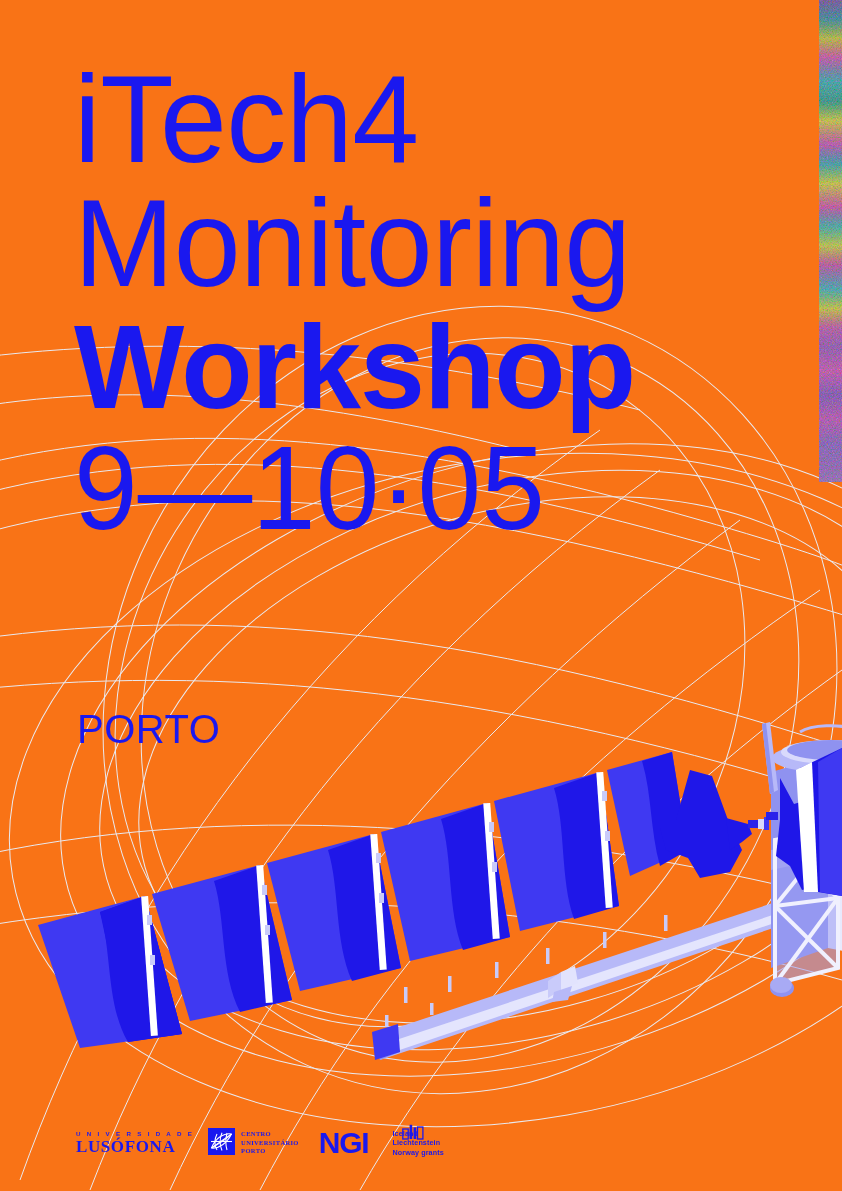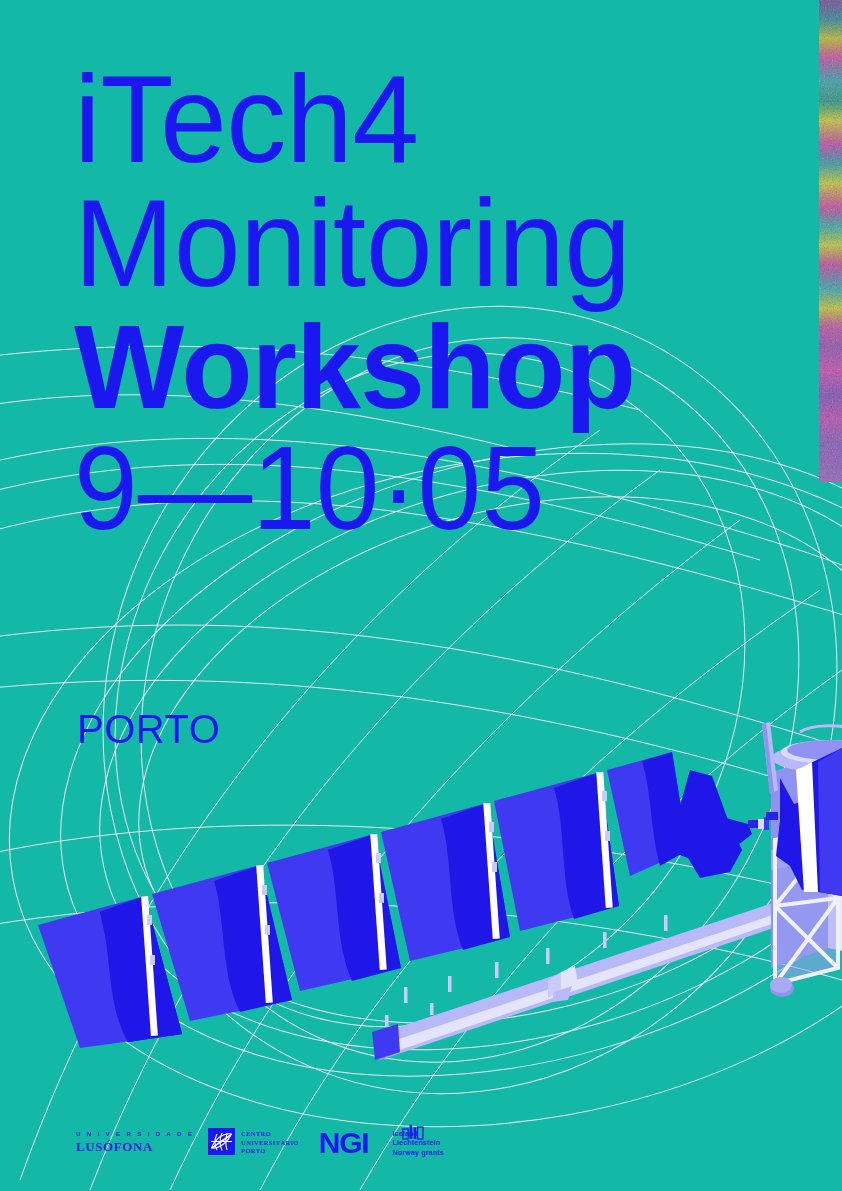--- a/index.html
+++ b/index.html
@@ -7,21 +7,21 @@
     padding: 0;
     background: #ffffff;
   }
   body {
     font-family: "Liberation Sans", sans-serif;
   }
   #poster {
     position: relative;
     width: 842px;
     height: 1191px;
-    background: #14b8a6;
+    background: #f97316;
     overflow: hidden;
   }
 
   
   #bg-orbits {
     position: absolute;
     left: 0; top: 0;
     width: 842px; height: 1191px;
     pointer-events: none;
   }
@@ -121,21 +121,21 @@
   }
   #logo-lusofona { flex-direction: column; align-items: flex-start; margin-right: 14px; }
   #logo-lusofona .ul-top {
     font-size: 6.2px;
     letter-spacing: 2.3px;
     font-weight: 700;
     line-height: 8px;
   }
   #logo-lusofona .ul-main {
     font-family: "Liberation Serif", serif;
-    font-size: 13px;
+    font-size: 17px;
     font-weight: 700;
     letter-spacing: 0.6px;
     line-height: 18px;
   }
   #logo-cup { gap: 6px; margin-right: 20px; }
   #logo-cup .cup-text {
     font-family: "Liberation Serif", serif;
     font-size: 6.5px;
     line-height: 8.4px;
     font-weight: 700;

